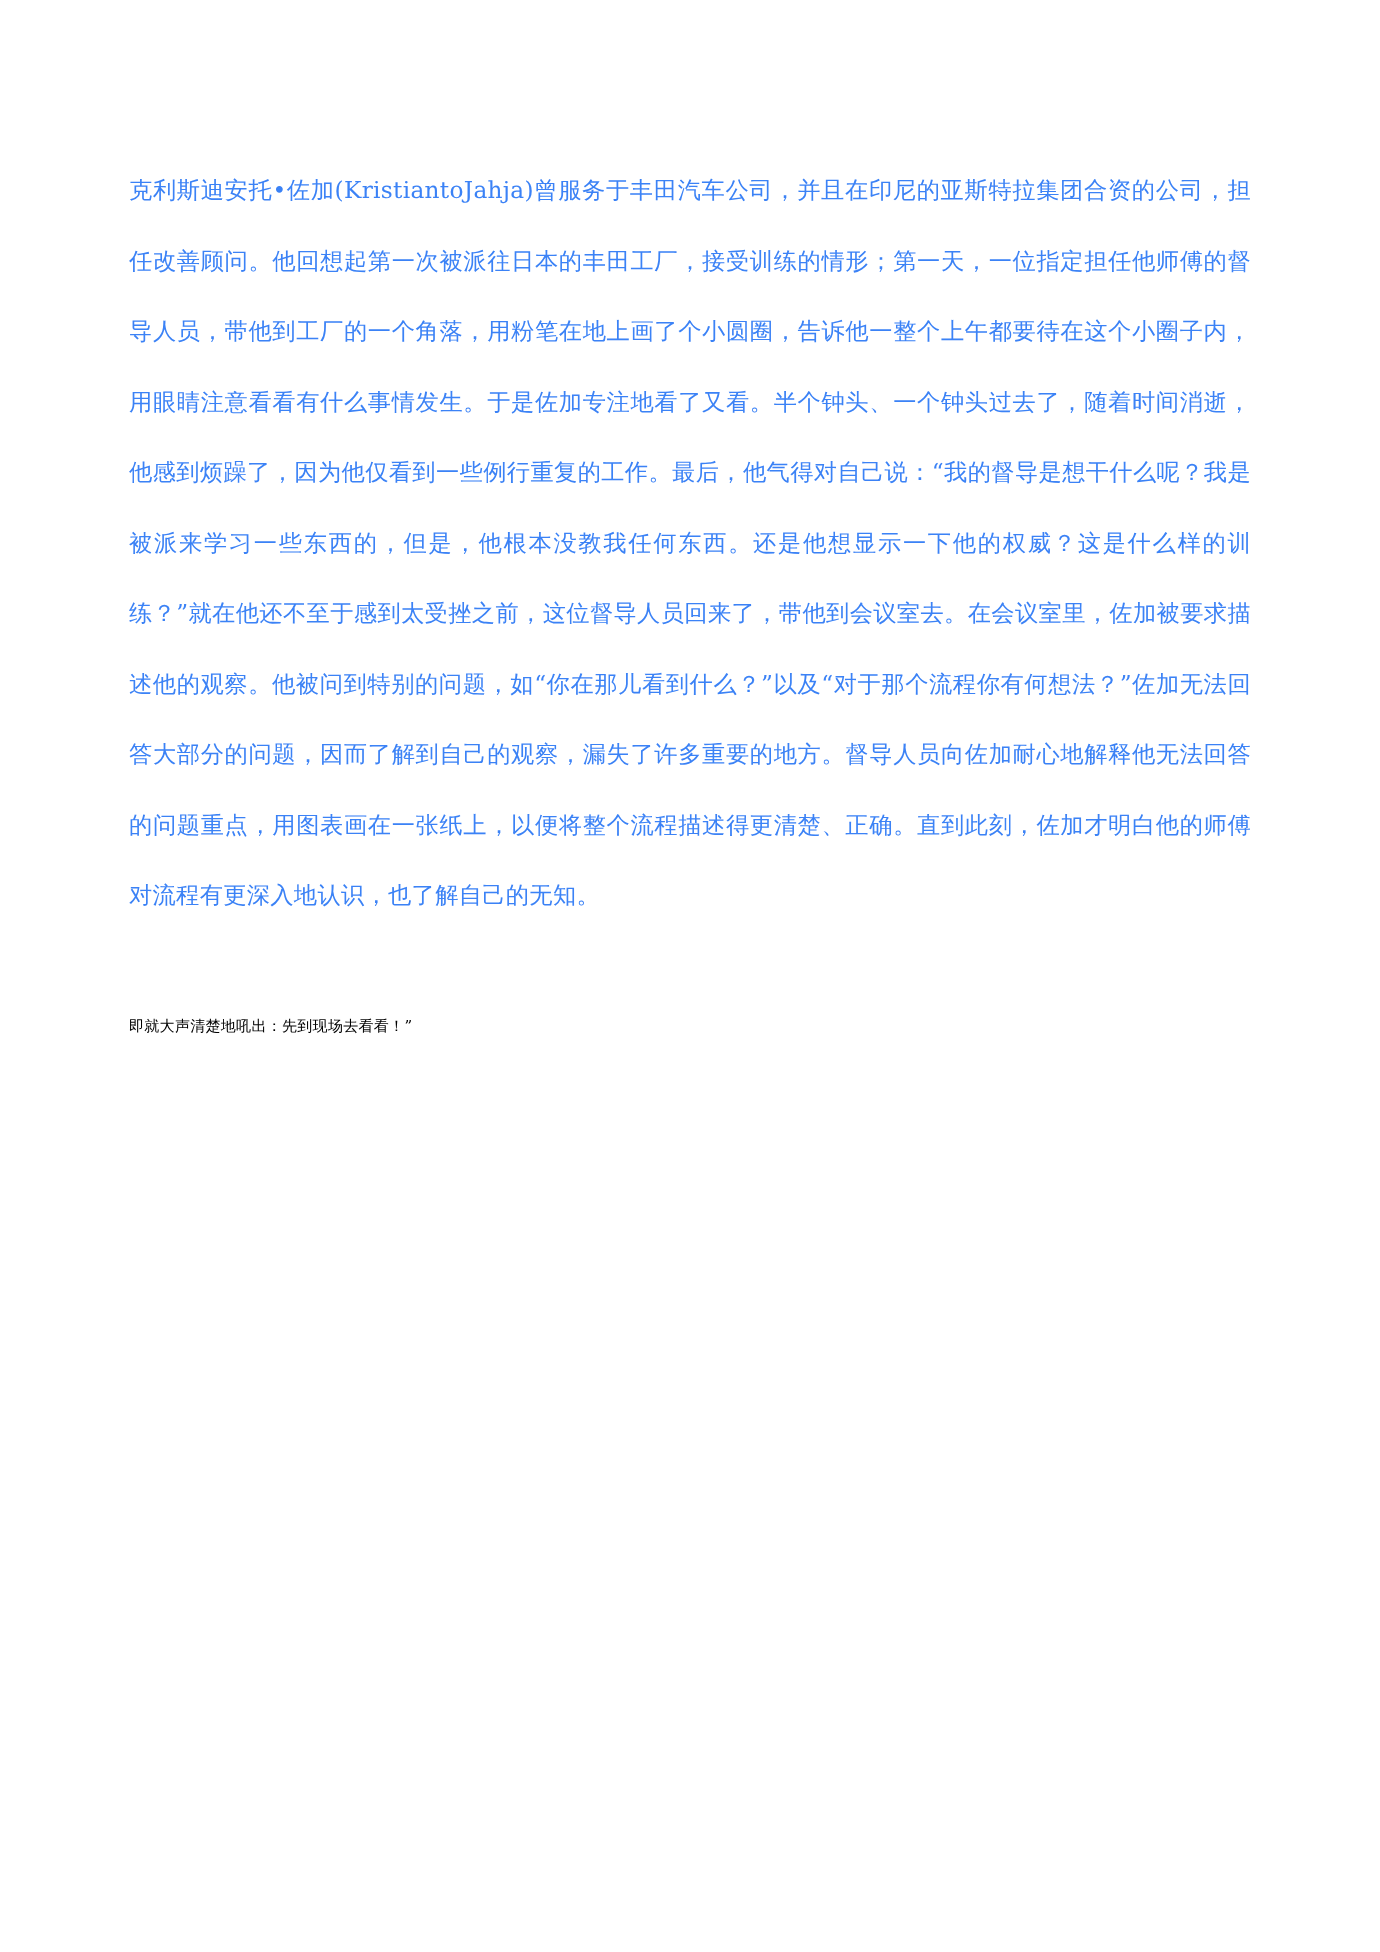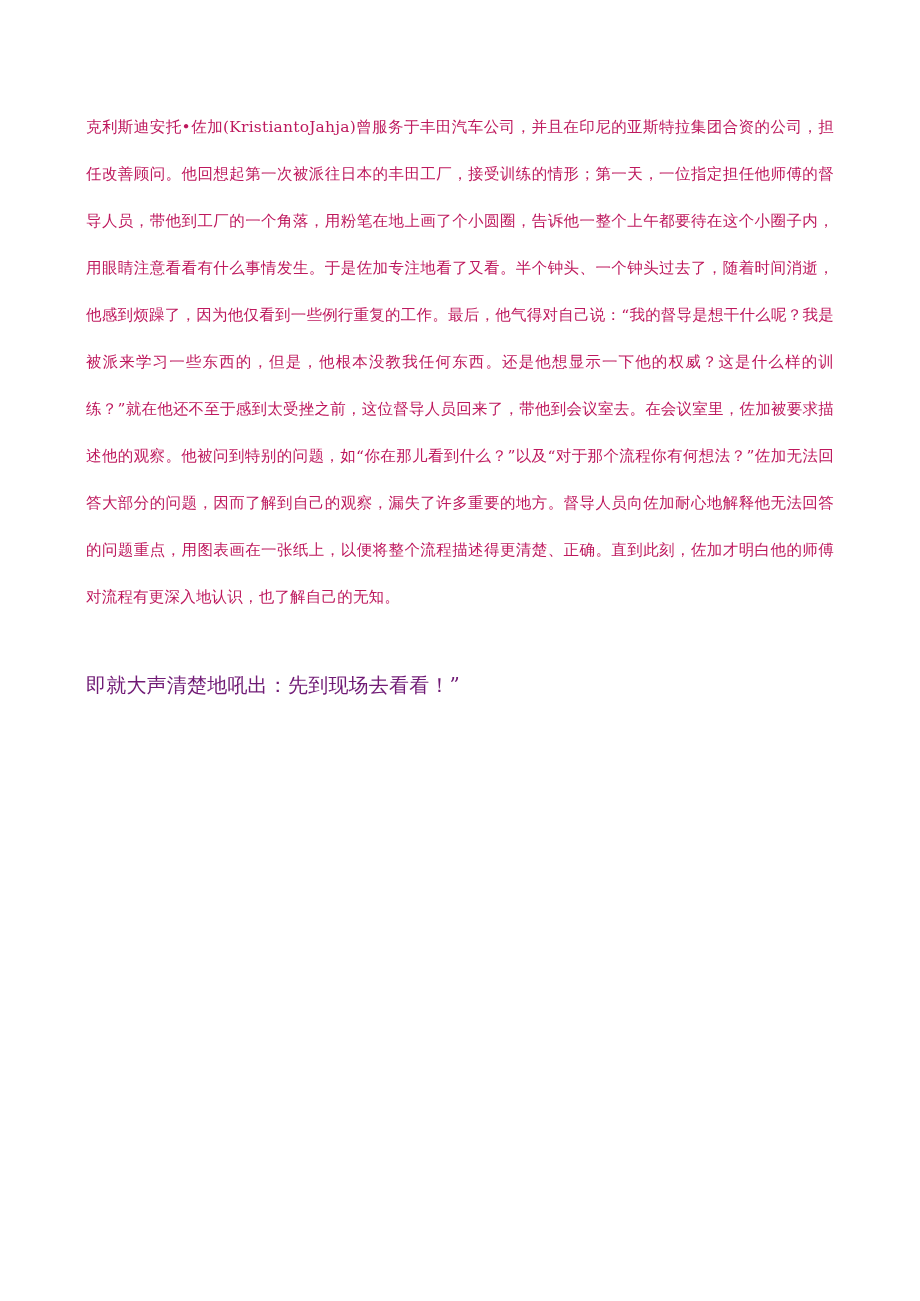--- a/index.html
+++ b/index.html
@@ -25,34 +25,34 @@
   .doc-body {
     width: 748px;
   }
   .para {
     margin: 0;
     font-size: 15.5px;
     line-height: 47px;
     text-align: justify;
     text-justify: inter-ideograph;
     letter-spacing: 0.2px;
-    color: #be185d;
+    color: #3b82f6;
     font-family: "DejaVu Serif", "Liberation Serif", serif;
   }
   .para.first-line-indent {
     text-indent: 30px;
   }
   .spacer {
     height: 47px;
   }
   .tail {
     margin: 0;
-    font-size: 20px;
+    font-size: 10px;
     line-height: 34px;
-    color: #701a75;
+    color: #000000;
     letter-spacing: 0.2px;
   }
 </style>
 </head>
 <body>
 
 <div class="page">
   <div class="doc-body">
     <p class="para">克利斯迪安托•佐加(KristiantoJahja)曾服务于丰田汽车公司，并且在印尼的亚斯特拉集团合资的公司，担任改善顾问。他回想起第一次被派往日本的丰田工厂，接受训练的情形；第一天，一位指定担任他师傅的督导人员，带他到工厂的一个角落，用粉笔在地上画了个小圆圈，告诉他一整个上午都要待在这个小圈子内，用眼睛注意看看有什么事情发生。于是佐加专注地看了又看。半个钟头、一个钟头过去了，随着时间消逝，他感到烦躁了，因为他仅看到一些例行重复的工作。最后，他气得对自己说：“我的督导是想干什么呢？我是被派来学习一些东西的，但是，他根本没教我任何东西。还是他想显示一下他的权威？这是什么样的训练？”就在他还不至于感到太受挫之前，这位督导人员回来了，带他到会议室去。在会议室里，佐加被要求描述他的观察。他被问到特别的问题，如“你在那儿看到什么？”以及“对于那个流程你有何想法？”佐加无法回答大部分的问题，因而了解到自己的观察，漏失了许多重要的地方。督导人员向佐加耐心地解释他无法回答的问题重点，用图表画在一张纸上，以便将整个流程描述得更清楚、正确。直到此刻，佐加才明白他的师傅对流程有更深入地认识，也了解自己的无知。</p>
     <div class="spacer"></div>

